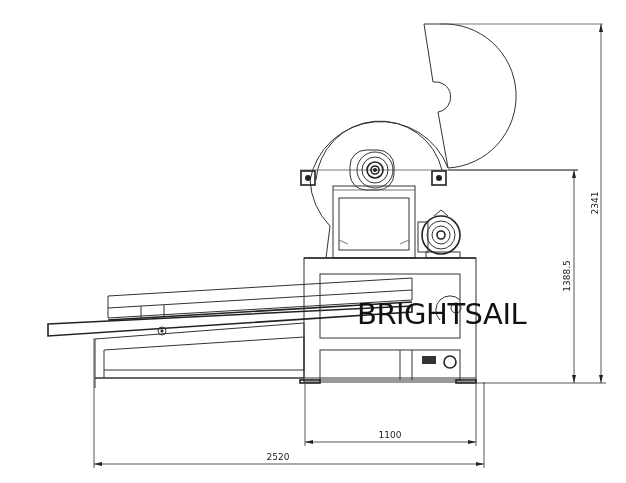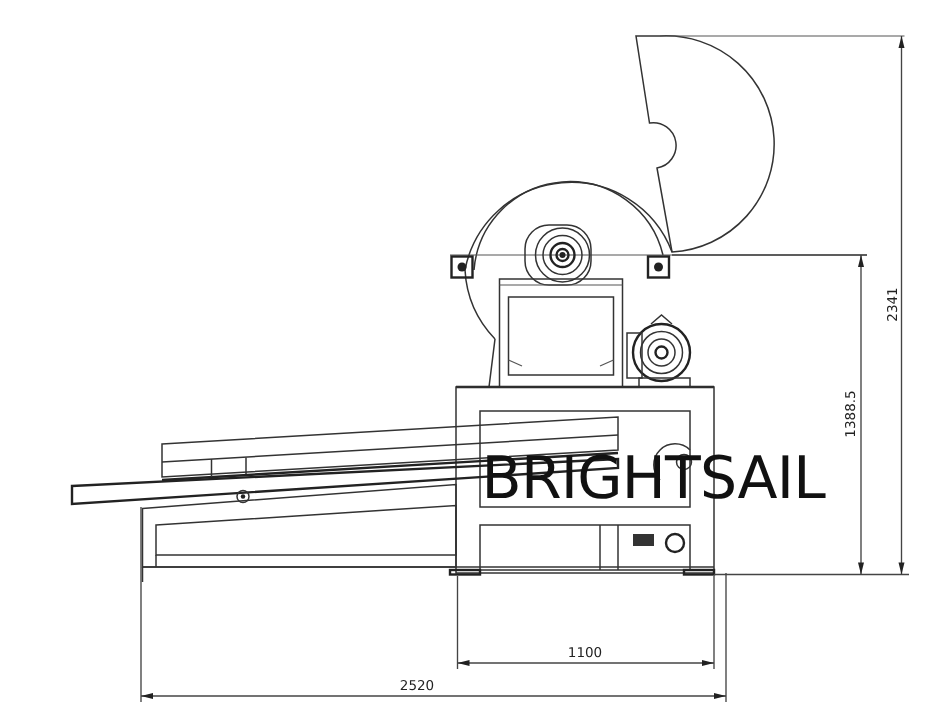--- a/index.html
+++ b/index.html
@@ -3,21 +3,21 @@
   <meta charset="utf-8">
   <style>
     html, body { margin: 0; padding: 0; background: #ffffff; }
     body { width: 626px; height: 483px; overflow: hidden; position: relative; font-family: "DejaVu Sans", sans-serif; }
     svg { position: absolute; left: 0; top: 0; }
     .ln { stroke: #333; stroke-width: 1; fill: none; }
     .lnt { stroke: #222; stroke-width: 1.6; fill: none; }
     .thin { stroke: #555; stroke-width: 0.8; fill: none; }
     .dim { stroke: #444; stroke-width: 0.9; fill: none; }
     .dimtext { font-family: "DejaVu Sans", sans-serif; font-size: 9px; fill: #222; }
-    .brand { position: absolute; left: 321px; top: 300px; font-family: "DejaVu Sans", sans-serif; font-size: 39px; color: #111; letter-spacing: -0.5px; line-height: 1; }
+    .brand { position: absolute; left: 321px; top: 300px; font-family: "DejaVu Sans", sans-serif; font-size: 29px; color: #111; letter-spacing: -0.5px; line-height: 1; padding-left: 36px; }
   </style>
 </head>
 <body>
 
 <svg width="626" height="483" viewBox="0 0 626 483">
 
   <g>
     <path class="ln" d="M424,24 L440,24 A 72 72 0 0 1 448,168 L438,112 A 8 8 0 0 0 433,82 Z"></path>
     <line class="thin" x1="440" y1="24" x2="603" y2="24"></line>
   </g>

